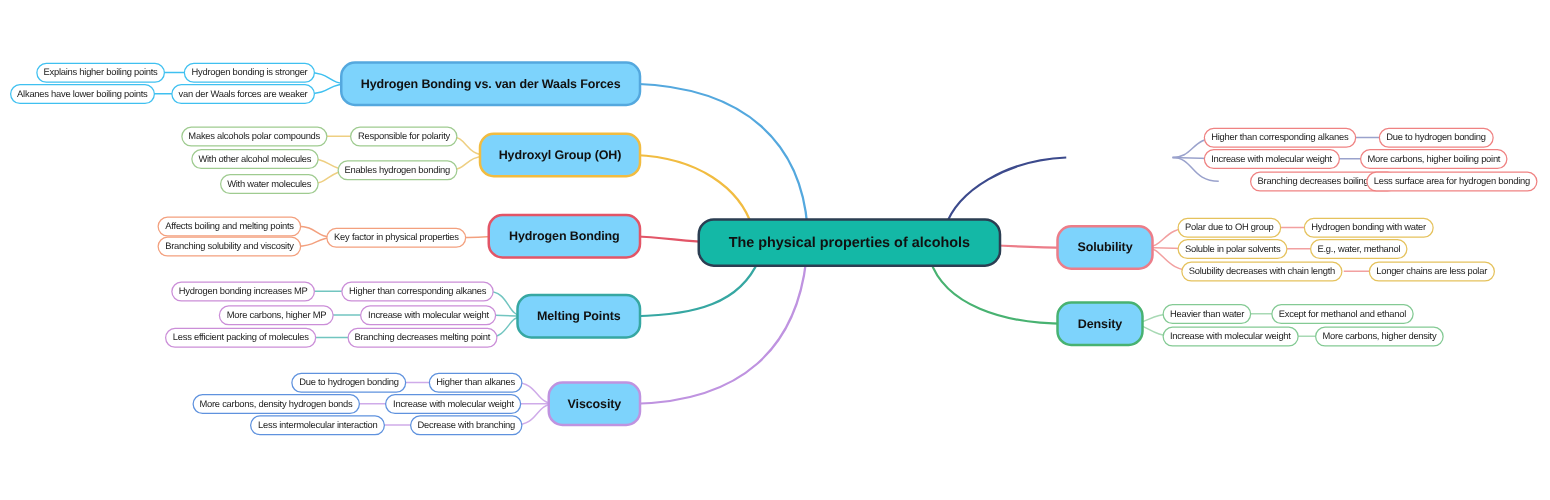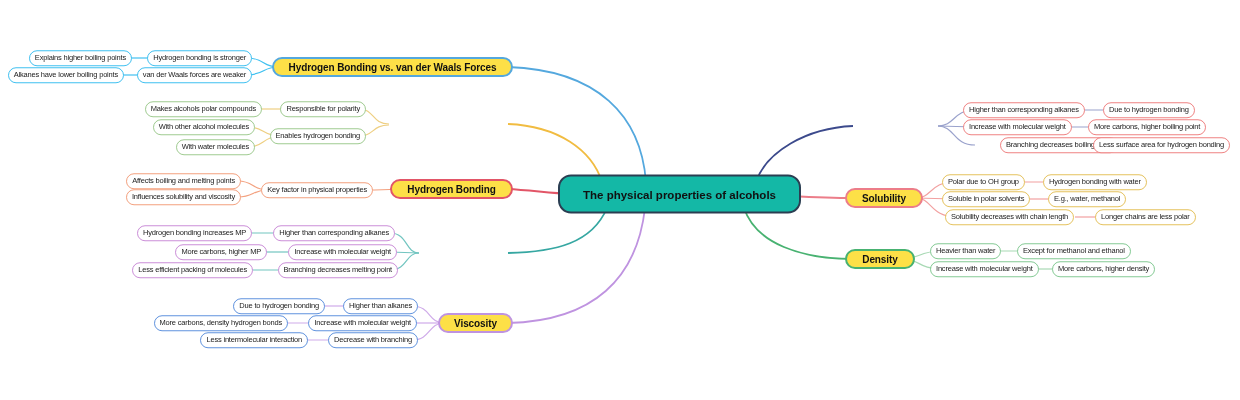--- a/index.html
+++ b/index.html
@@ -2,22 +2,22 @@
 <html><head>
 <meta charset="utf-8">
 <style>
   html,body{margin:0;padding:0;background:#fff;}
   #canvas{position:relative;width:1240px;height:400px;background:#ffffff;overflow:hidden;
           font-family:"Liberation Sans",sans-serif;}
   #wires{position:absolute;left:0;top:0;z-index:1;}
   .node{position:absolute;z-index:2;background:#ffffff;border:1.2px solid #999;border-radius:9px;
         font-size:7.5px;letter-spacing:-0.2px;line-height:1;padding:3px 5px;white-space:nowrap;
         color:#222;transform:translateY(-50%);}
-  .main{position:absolute;z-index:2;background:#fde047;border:2.2px solid #555;border-radius:12px;
-        height:20px;box-sizing:border-box;display:flex;align-items:center;justify-content:center;
+  .main{position:absolute;z-index:2;background:#7dd3fc;border:2.2px solid #555;border-radius:12px;
+        height:36px;box-sizing:border-box;display:flex;align-items:center;justify-content:center;
         font-size:10px;font-weight:bold;letter-spacing:-0.1px;color:#111;white-space:nowrap;
         transform:translateY(-50%);}
   .central{position:absolute;z-index:3;background:#14b8a6;border:2.6px solid #2b3e52;border-radius:13px;
         width:243px;height:39px;box-sizing:border-box;display:flex;align-items:center;justify-content:center;
         font-size:11.5px;font-weight:bold;color:#111;white-space:nowrap;transform:translateY(-50%);}
   
   .m0{border-color:#54a8de}.c0{border-color:#3fc0f0}
   .m1{border-color:#f1bc41}.c1{border-color:#9fcb90}
   .m2{border-color:#e25567}.c2{border-color:#f3a07e}
   .m3{border-color:#36a7a2}.c3{border-color:#cb8ed8}
@@ -110,31 +110,33 @@
   </svg>
 
   <div class="central" style="left:558px;top:194px;">The physical properties of alcohols</div>
 
   <div class="main m0" style="left:272px;top:67px;width:241px;">Hydrogen Bonding vs. van der Waals Forces</div>
   <div class="node c0" style="right:988px;top:58px;">Hydrogen bonding is stronger</div>
   <div class="node c0" style="right:1108px;top:58px;">Explains higher boiling points</div>
   <div class="node c0" style="right:988px;top:75px;">van der Waals forces are weaker</div>
   <div class="node c0" style="right:1116px;top:75px;">Alkanes have lower boiling points</div>
 
+  <div class="main m1" style="left:383px;top:124px;width:130px;">Hydroxyl Group (OH)</div>
   <div class="node c1" style="right:874px;top:109px;">Responsible for polarity</div>
   <div class="node c1" style="right:978px;top:109px;">Makes alcohols polar compounds</div>
   <div class="node c1" style="right:874px;top:136px;">Enables hydrogen bonding</div>
   <div class="node c1" style="right:985px;top:127px;">With other alcohol molecules</div>
   <div class="node c1" style="right:985px;top:147px;">With water molecules</div>
 
   <div class="main m2" style="left:390px;top:189px;width:123px;">Hydrogen Bonding</div>
   <div class="node c2" style="right:867px;top:190px;">Key factor in physical properties</div>
   <div class="node c2" style="right:999px;top:181px;">Affects boiling and melting points</div>
-  <div class="node c2" style="right:999px;top:197px;">Influences solubility and viscosity</div>
+  <div class="node c2" style="right:999px;top:197px;">Branching solubility and viscosity</div>
 
+  <div class="main m3" style="left:413px;top:253px;width:100px;">Melting Points</div>
   <div class="node c3" style="right:845px;top:233px;">Higher than corresponding alkanes</div>
   <div class="node c3" style="right:988px;top:233px;">Hydrogen bonding increases MP</div>
   <div class="node c3" style="right:843px;top:252px;">Increase with molecular weight</div>
   <div class="node c3" style="right:973px;top:252px;">More carbons, higher MP</div>
   <div class="node c3" style="right:842px;top:270px;">Branching decreases melting point</div>
   <div class="node c3" style="right:987px;top:270px;">Less efficient packing of molecules</div>
 
   <div class="main m4" style="left:438px;top:323px;width:75px;">Viscosity</div>
   <div class="node c4" style="right:822px;top:306px;">Higher than alkanes</div>
   <div class="node c4" style="right:915px;top:306px;">Due to hydrogen bonding</div>

